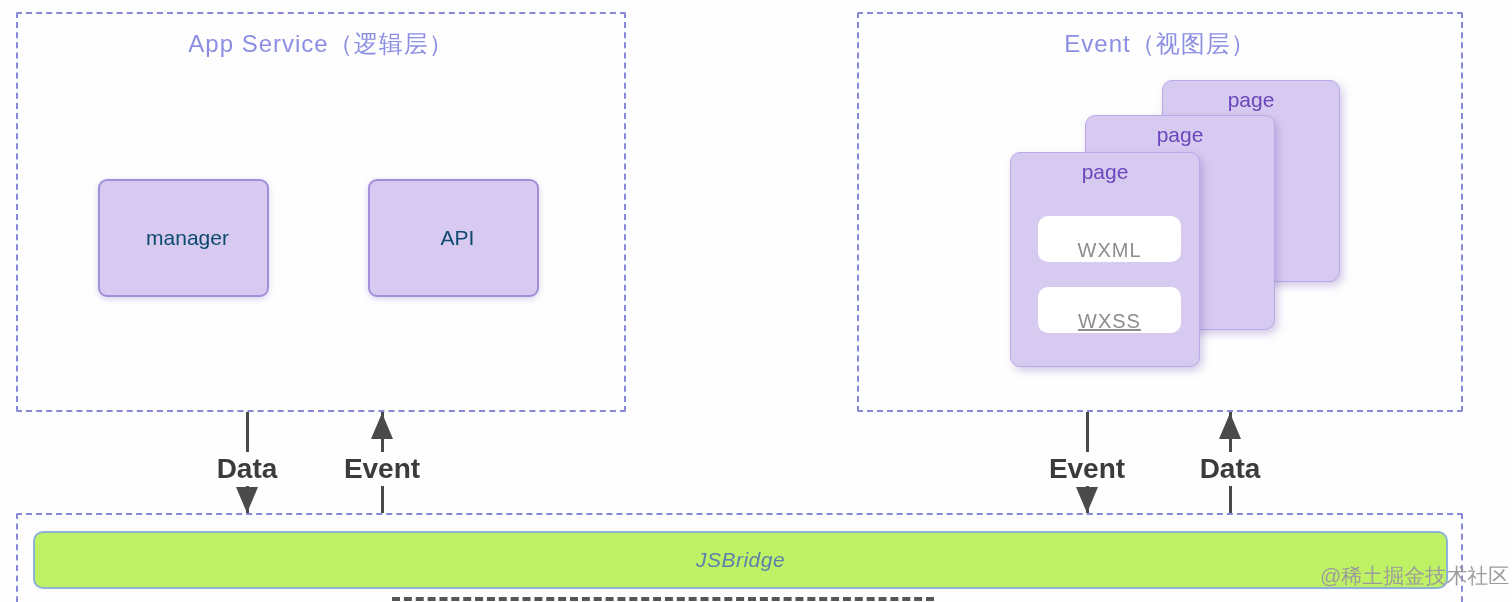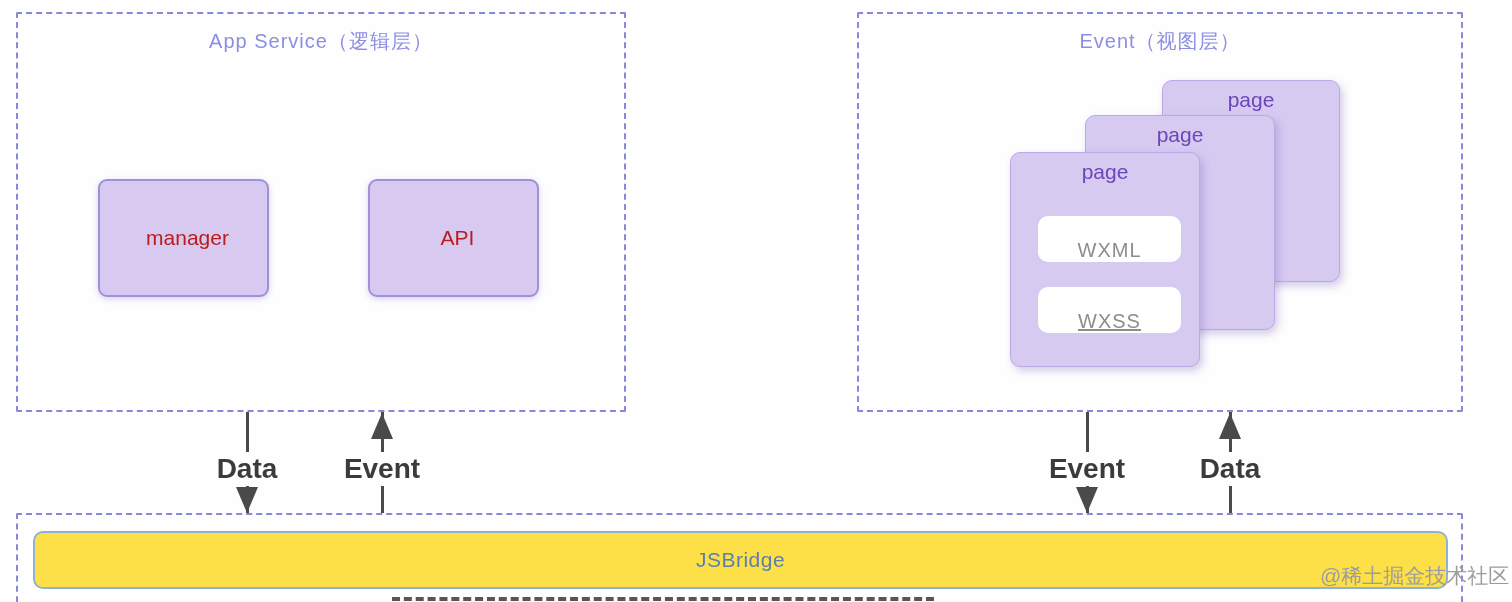--- a/index.html
+++ b/index.html
@@ -21,40 +21,40 @@
     border-radius: 2px;
     background: transparent;
   }
   .panel-appservice { left: 16px; top: 12px; width: 610px; height: 400px; }
   .panel-view       { left: 857px; top: 12px; width: 606px; height: 400px; }
   .panel-bridge     { left: 16px; top: 513px; width: 1447px; height: 110px; }
 
   .panel-title {
     margin-top: 14px;
     text-align: center;
-    font-size: 20px;
+    font-size: 24px;
     letter-spacing: 1px;
     color: #8b8ee3;
     font-weight: 500;
   }
 
   
   .node {
     position: absolute;
     width: 171px;
     height: 118px;
     background: #d7c9f0;
     border: 2px solid #a division;
     border: 2px solid #a18fd9;
     border-radius: 9px;
     display: flex;
     align-items: center;
     justify-content: center;
     font-size: 21px;
-    color: #b91c1c;
+    color: #0c4a6e;
     box-shadow: 0 2px 6px rgba(130, 105, 205, 0.30);
     padding-left: 8px;
   }
   .node-manager { left: 98px; top: 179px; }
   .node-api     { left: 368px; top: 179px; }
 
   
   .page-card {
     position: absolute;
     background: #d7caf1;
@@ -116,30 +116,31 @@
     font-weight: bold;
     color: #3b3b3b;
     z-index: 4;
   }
 
   
   .bridge-bar {
     position: absolute;
     left: 33px; top: 531px;
     width: 1415px; height: 58px;
-    background: #fde047;
+    background: #bef264;
     border: 2px solid #8db2d6;
     border-radius: 10px;
     display: flex;
     align-items: center;
     justify-content: center;
     font-size: 21px;
     letter-spacing: 0.5px;
     color: #5c80ae;
     z-index: 2;
+    font-style: italic;
   }
 
   
   .bottom-dashes {
     position: absolute;
     left: 392px; top: 597px;
     width: 542px; height: 0;
     border-top: 4px dashed #565656;
     z-index: 1;
   }

